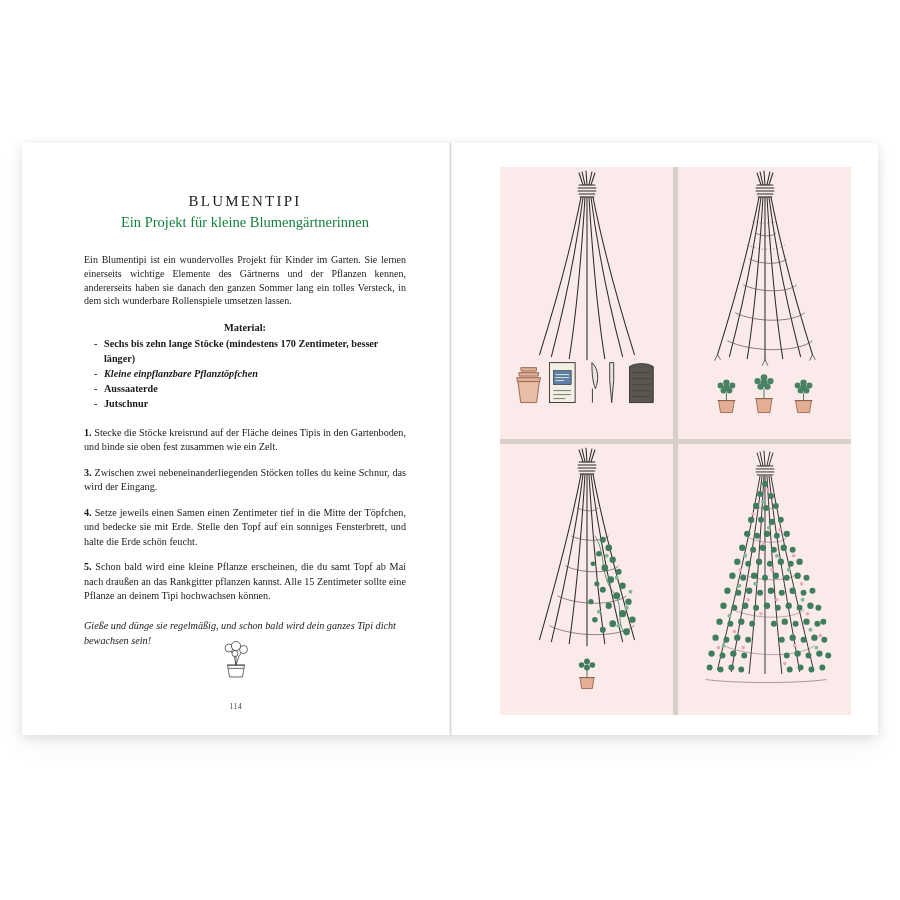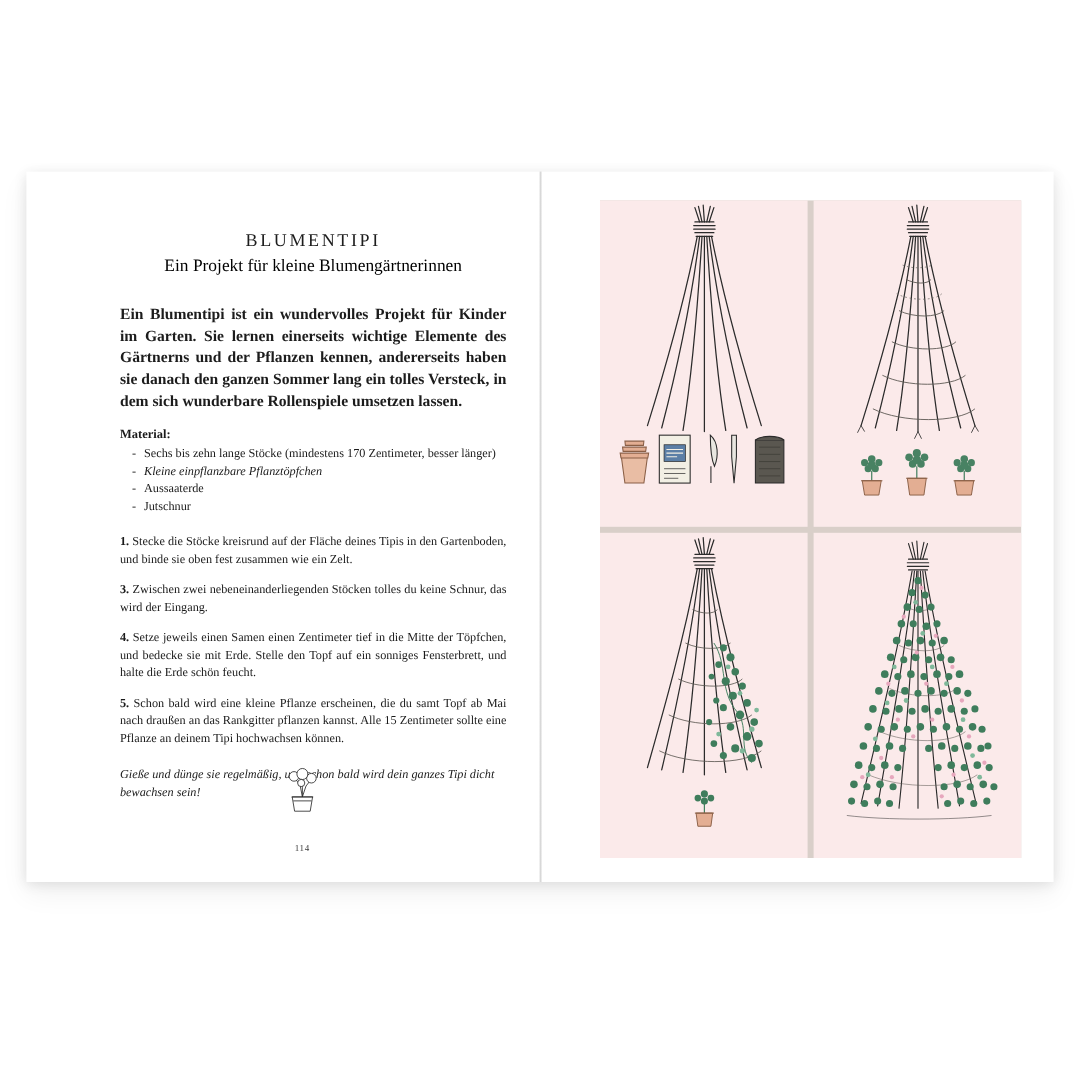--- a/index.html
+++ b/index.html
@@ -31,59 +31,60 @@
     left: 427px;
     top: 0;
     width: 3px;
     height: 592px;
     background: linear-gradient(to right, rgba(0,0,0,0.0), rgba(0,0,0,0.16), rgba(0,0,0,0.0));
   }
 
   
   #left-page {
     position: absolute;
-    left: 16px; top: 0;
+    left: 0; top: 0;
     width: 428px; height: 592px;
     box-sizing: border-box;
     padding: 50px 44px 12px 62px;
   }
 
   .title-block { text-align: center; margin-bottom: 22px; }
   .title-main {
     font-size: 15px;
     letter-spacing: 2.2px;
     color: #1d1d1d;
   }
   .title-sub {
     font-size: 14.5px;
     margin-top: 4px;
-    color: #000000;
+    color: #15803d;
   }
 
   .intro {
-    font-size: 13px;
+    font-size: 10px;
     line-height: 1.38;
     text-align: justify;
     margin: 0 0 14px 0;
     color: #1c1c1c;
-    font-weight: bold;
   }
 
   .section-label {
     font-size: 10.4px;
     font-weight: bold;
     margin: 0 0 4px 0;
+    text-align: center;
   }
 
   ul.material {
     list-style: none;
     margin: 0 0 14px 0;
     padding: 0 0 0 10px;
     font-size: 10.2px;
     line-height: 1.46;
+    font-weight: bold;
   }
   ul.material li { position: relative; padding-left: 10px; }
   ul.material li:before {
     content: "-";
     position: absolute;
     left: 0;
   }
   .ital { font-style: italic; }
 
   .step {

